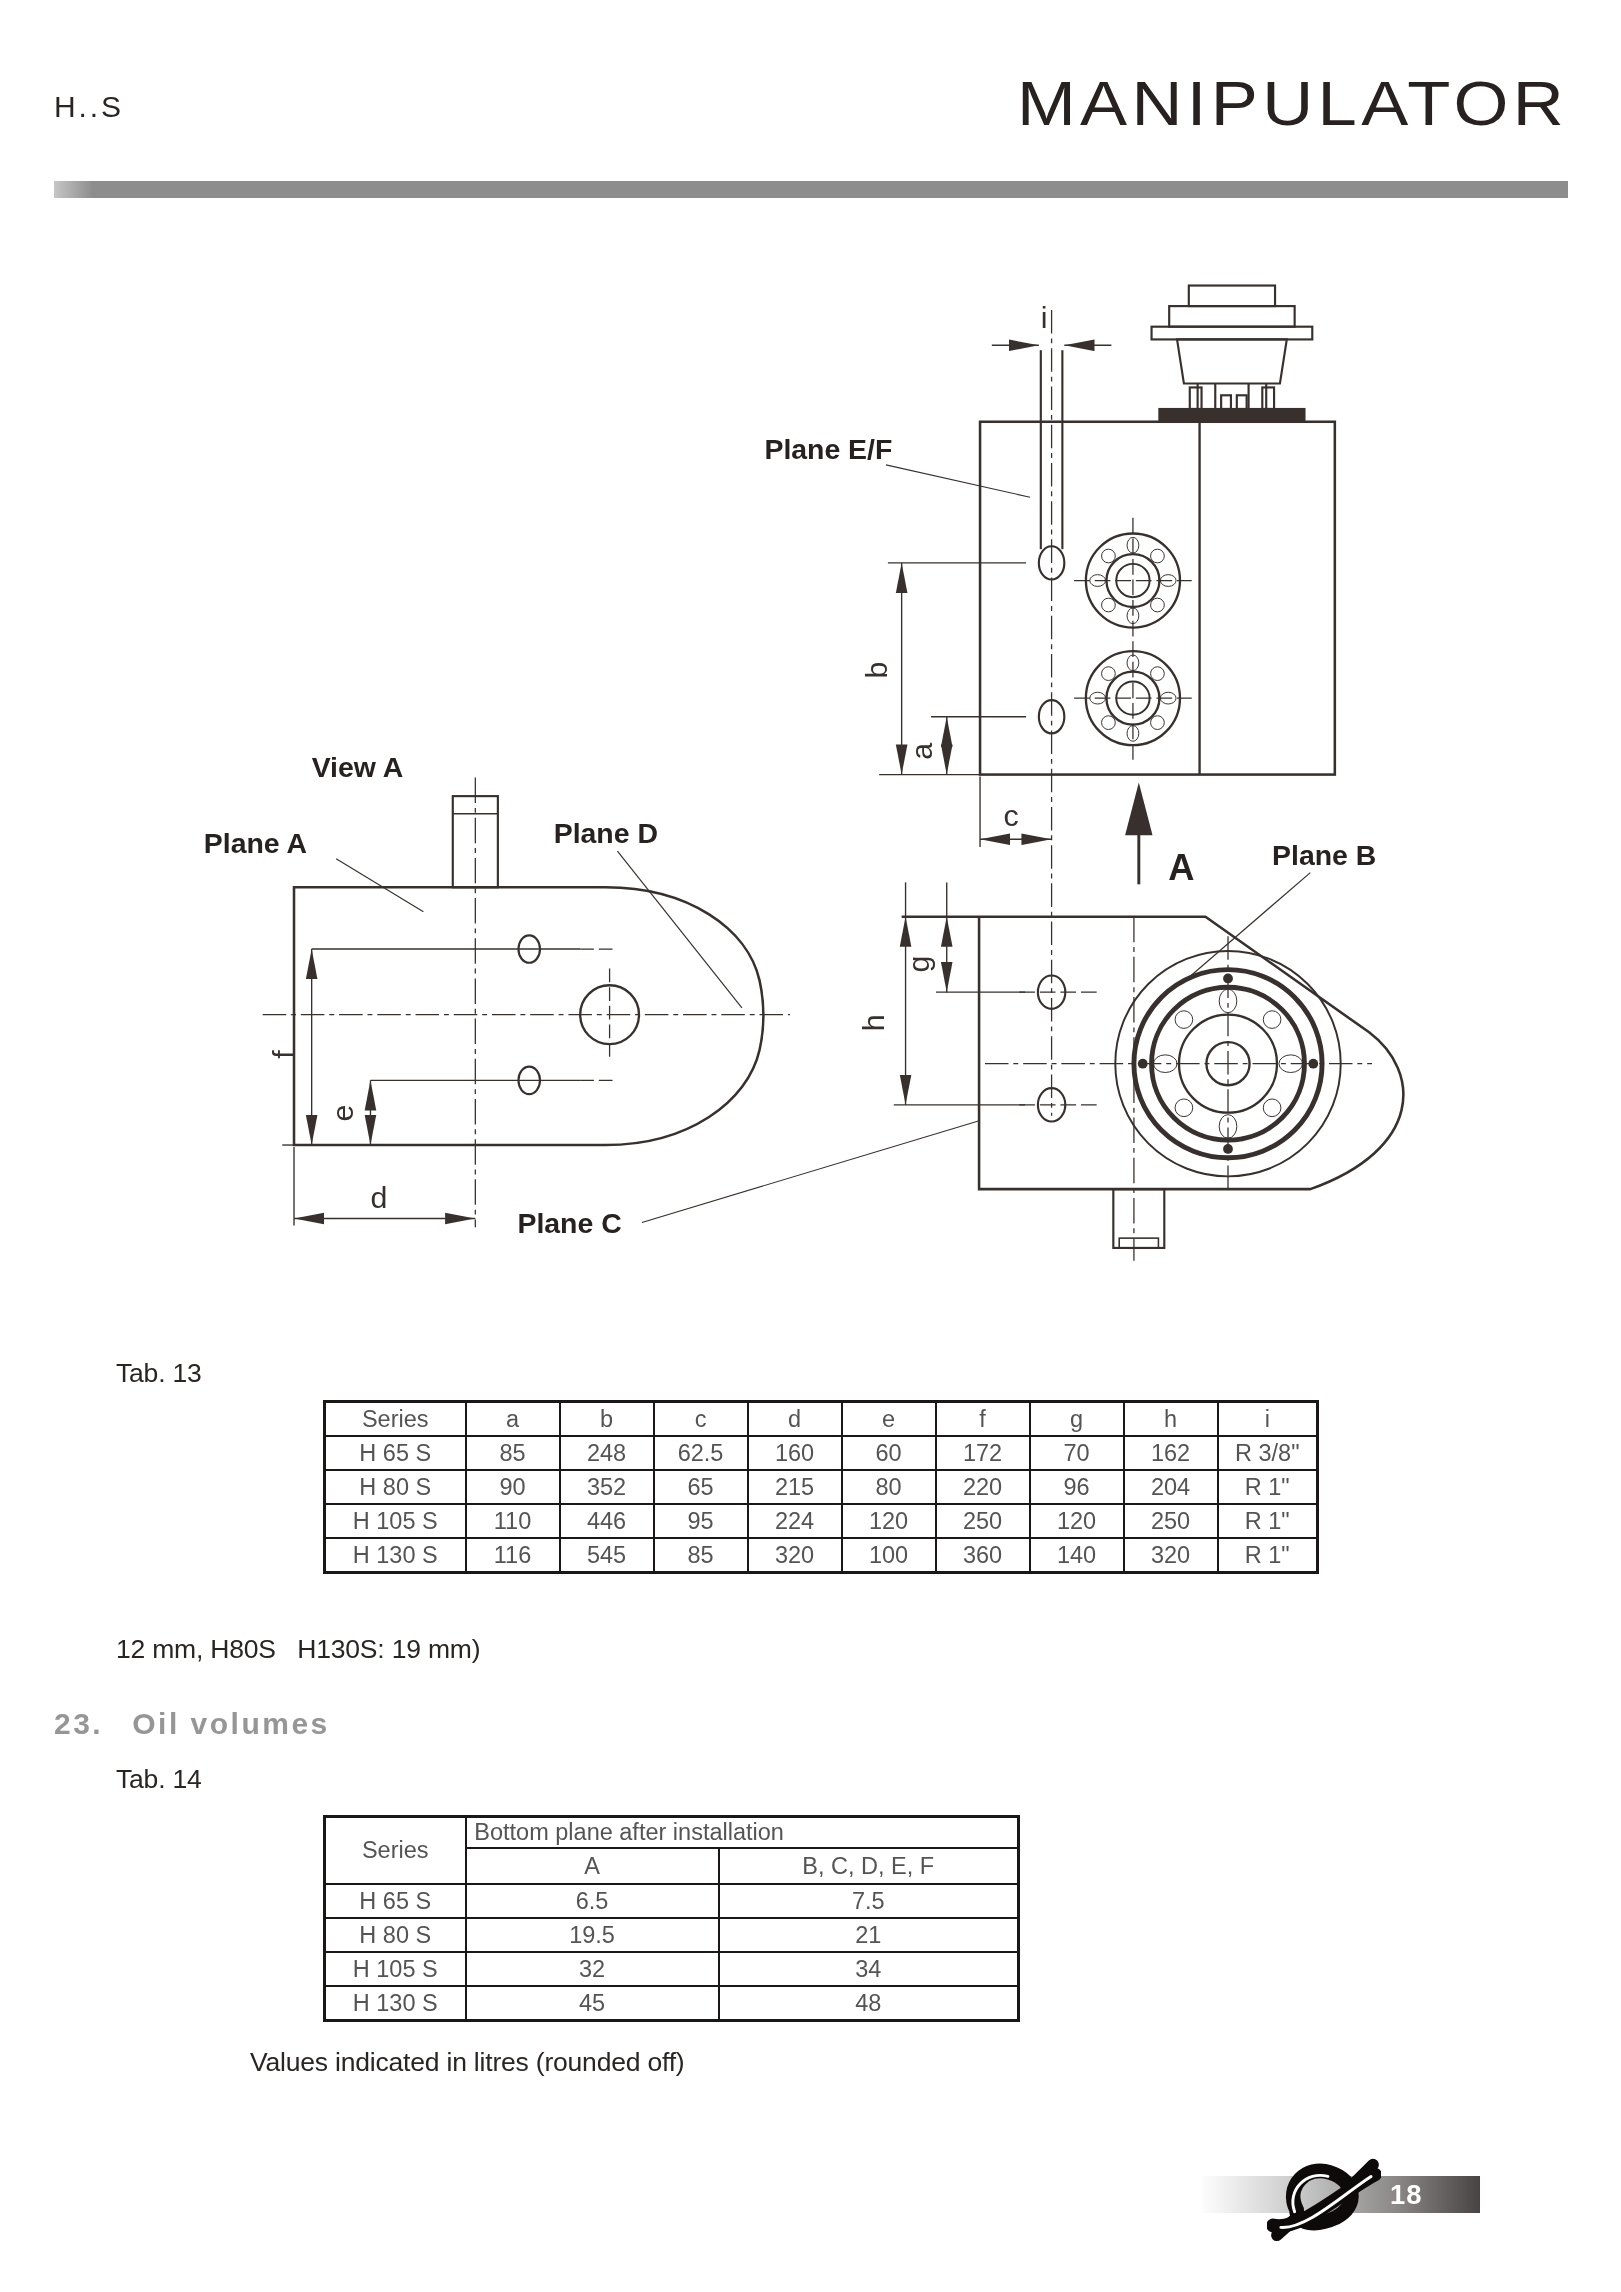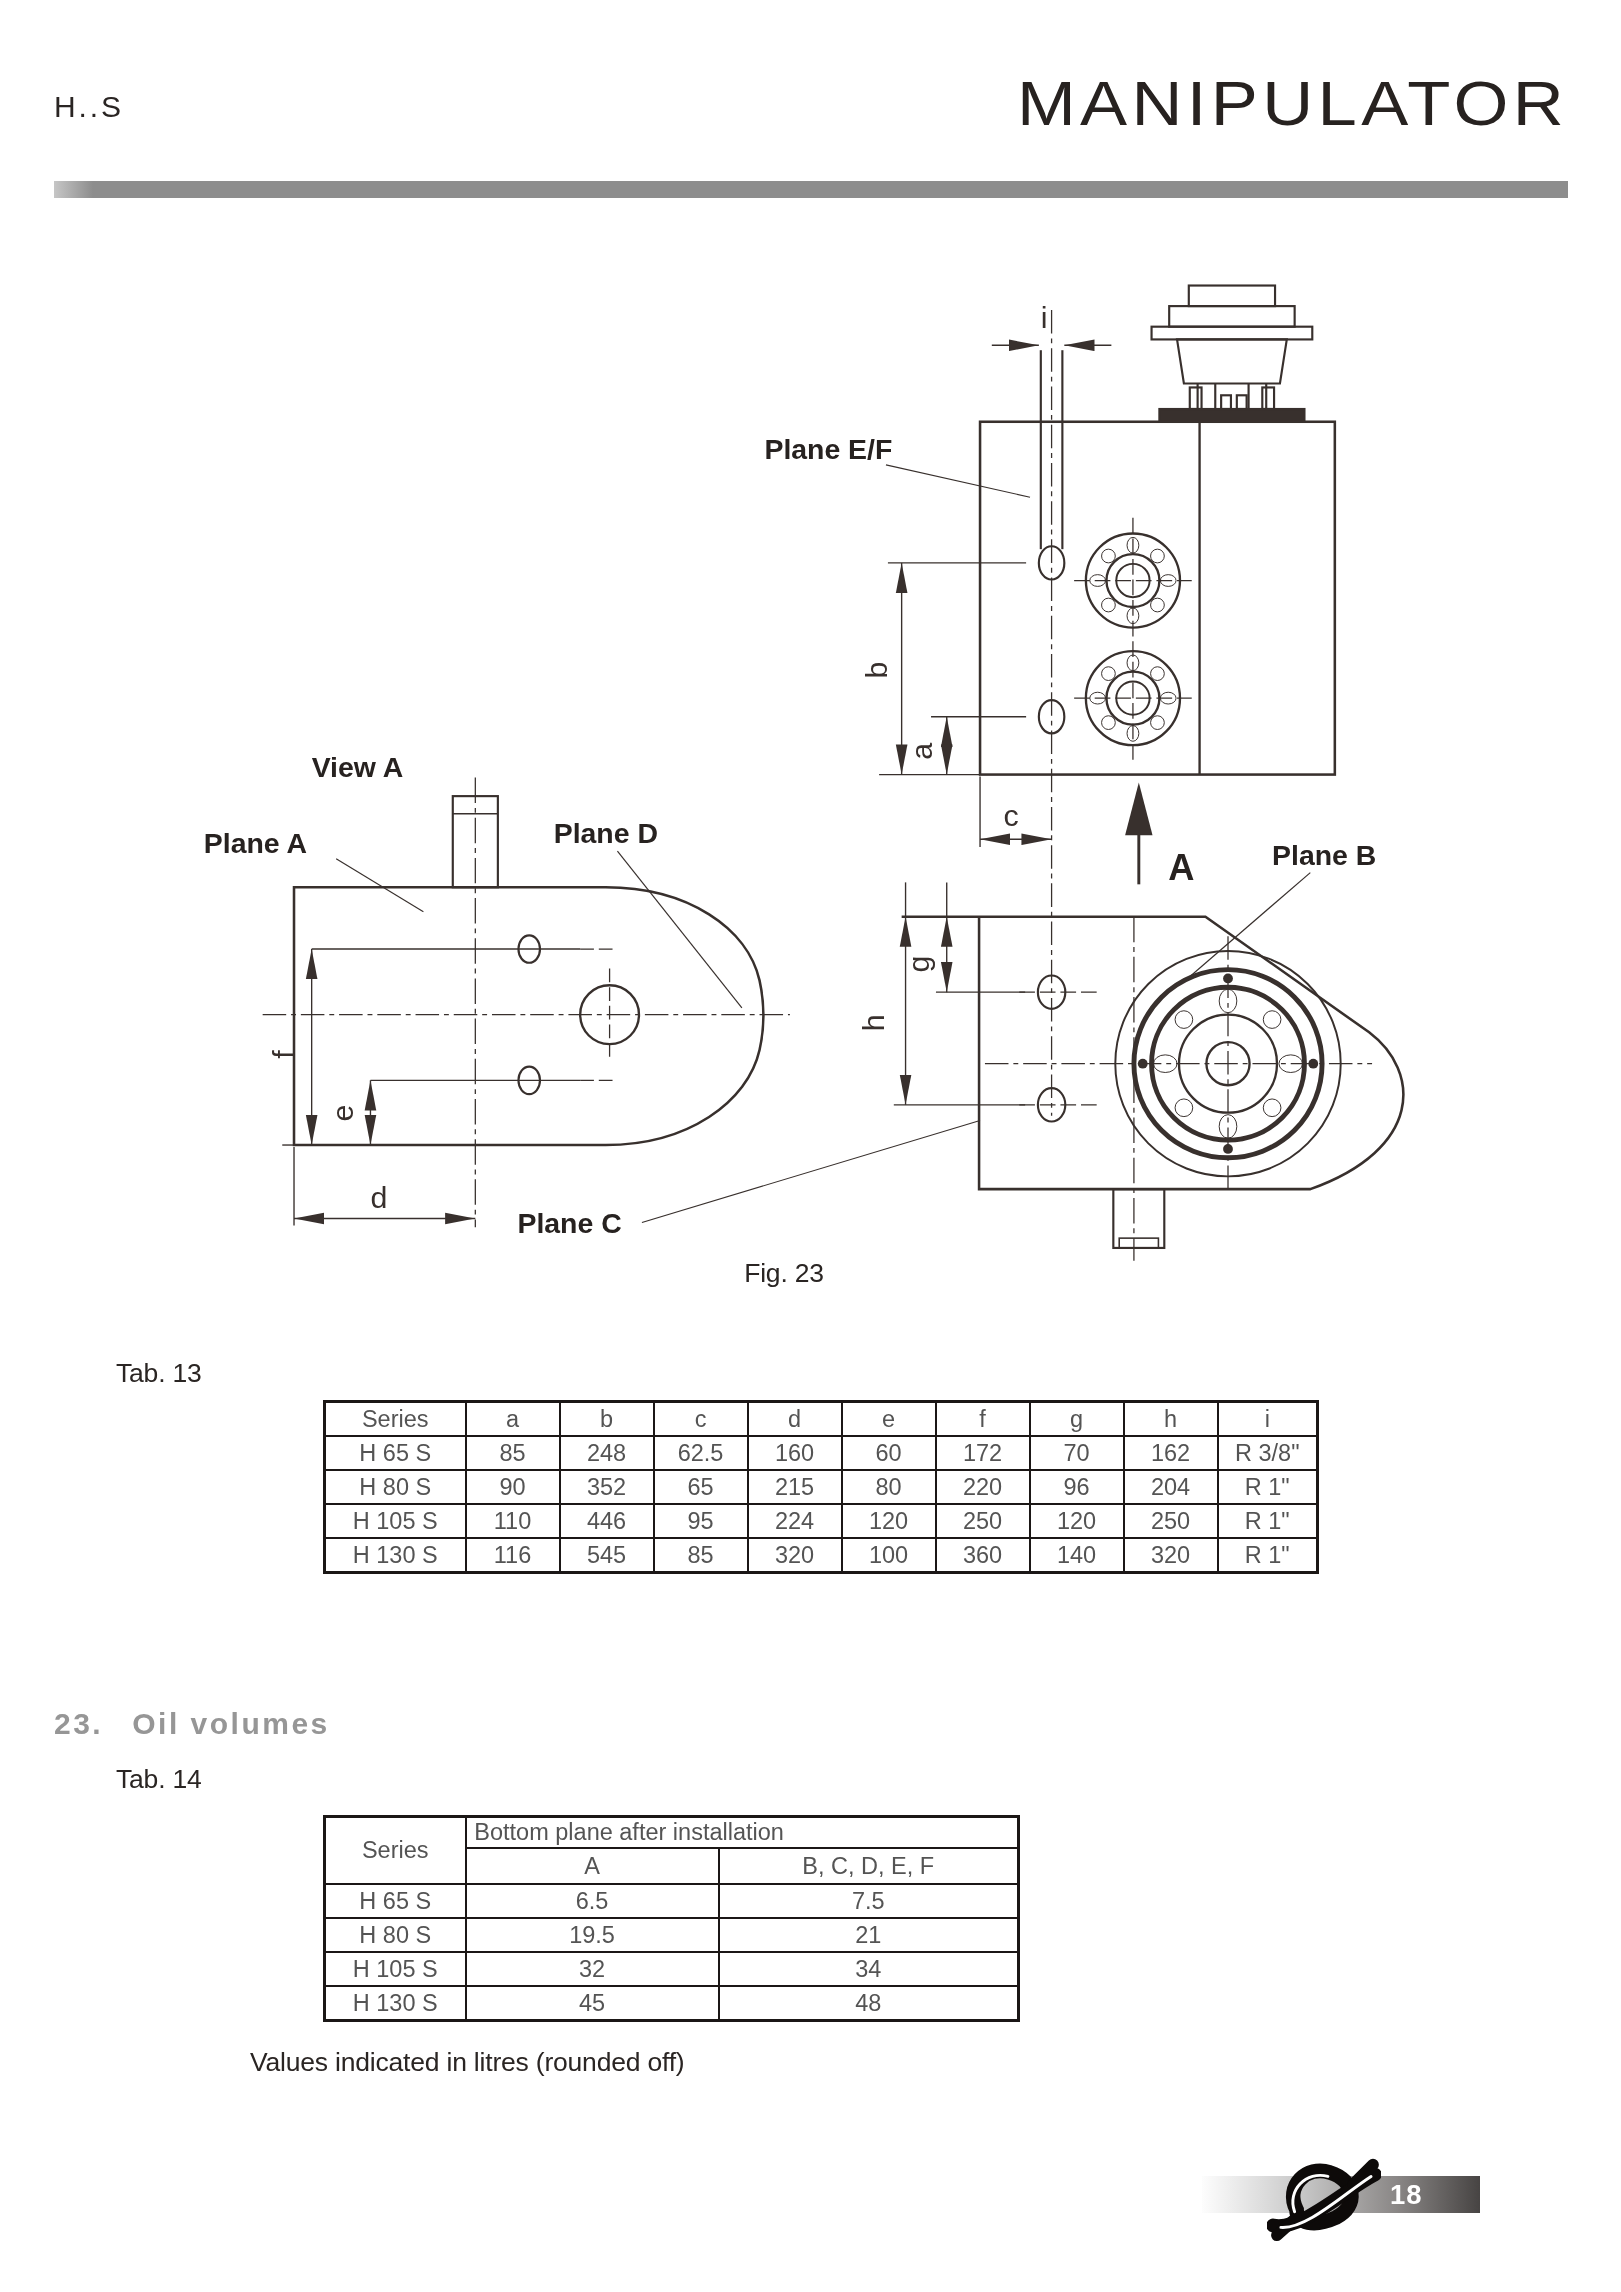--- a/index.html
+++ b/index.html
@@ -236,21 +236,20 @@
     <text class="fig-dim" transform="translate(905,692) rotate(-90)">b</text>
     <text class="fig-dim" transform="translate(951,775) rotate(-90)">a</text>
     <text class="fig-dim" x="1024" y="842">c</text>
     <text class="fig-dim" transform="translate(948,992) rotate(-90)">g</text>
     <text class="fig-dim" transform="translate(902,1052) rotate(-90)">h</text>
     <text class="fig-dim" transform="translate(300,1080) rotate(-90)">f</text>
     <text class="fig-dim" transform="translate(360,1144) rotate(-90)">e</text>
     <text class="fig-dim" x="378" y="1232">d</text>
   </svg>
 
-  <div class="abs body-text caption">Fig. 23</div>
   <div class="abs body-text tab13lbl">Tab. 13</div>
 
   <table class="abs dim t13">
     <colgroup>
       <col style="width:141px">
         <col style="width:94px">
         <col style="width:94px">
         <col style="width:94px">
       <col style="width:94px">
         <col style="width:94px">
@@ -316,20 +315,21 @@
         <td>320</td>
         <td>100</td>
         <td>360</td>
         <td>140</td>
         <td>320</td>
         <td>R 1"</td>
       </tr>
     </tbody>
   </table>
 
+  <div class="abs body-text note2">12 mm, H80S   H130S: 19 mm)</div>
 
   <div class="abs sechead h23">
     <span class="num">23.</span><span>Oil volumes</span>
   </div>
   <div class="abs body-text tab14lbl">Tab. 14</div>
 
   <table class="abs dim t14">
     <colgroup>
       <col style="width:141px">
         <col style="width:253px">

